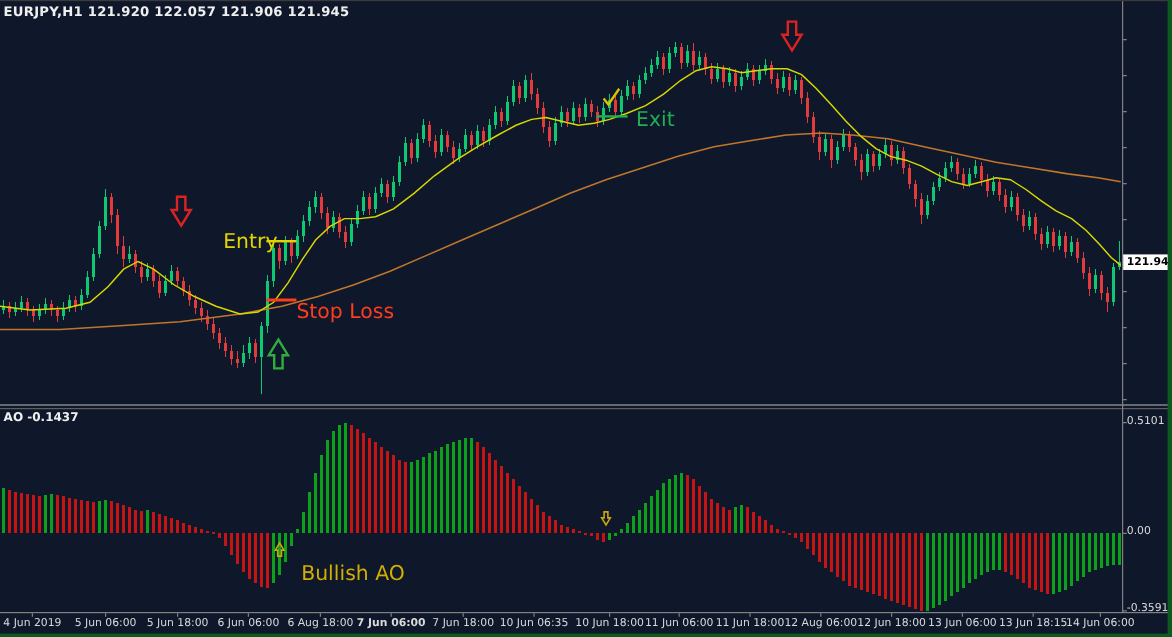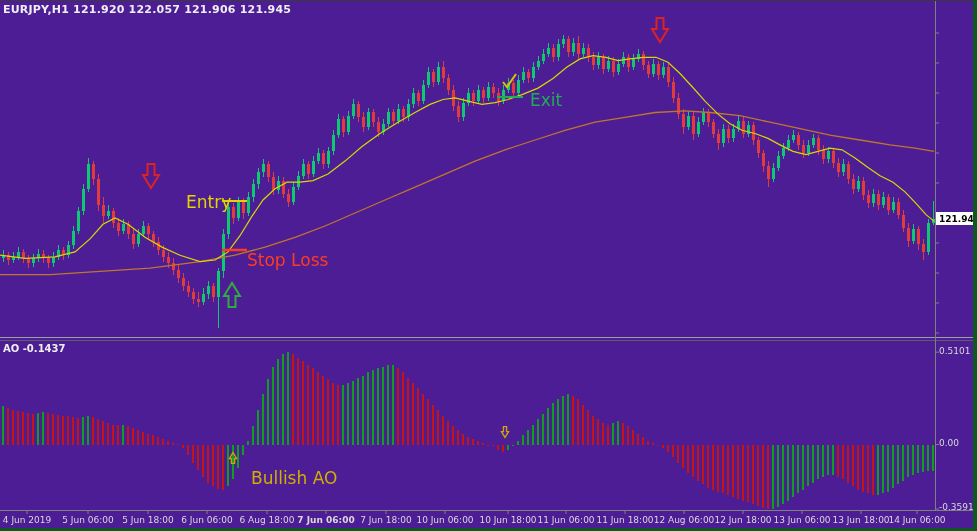--- a/index.html
+++ b/index.html
@@ -1,16 +1,16 @@
 <!DOCTYPE html>
 <html><head>
 <meta charset="utf-8">
 <style>
   html,body{margin:0;padding:0;background:#000;}
-  .screen{position:relative;width:977px;height:531px;background:#4c1d95;overflow:hidden;
+  .screen{position:relative;width:977px;height:531px;background:#0f172a;overflow:hidden;
           font-family:"DejaVu Sans",sans-serif;}
   .abs{position:absolute;}
   svg{position:absolute;left:0;top:0;}
   .hdr{left:3px;top:3px;color:#efefef;font-size:11px;font-weight:bold;letter-spacing:.2px;}
   .ao-hdr{left:3px;top:343px;color:#efefef;font-size:10px;font-weight:bold;}
   .time-label{position:absolute;top:515px;color:#d9d9d9;font-size:9px;white-space:nowrap;transform:translateX(-50%);}
   .ao-scale{left:939px;color:#d9d9d9;font-size:9px;}
   .price-box{left:936px;width:41px;height:13px;background:#fff;color:#000;font-size:9px;font-weight:bold;
              display:flex;align-items:center;padding-left:3px;box-sizing:border-box;z-index:5;}
   .annot{font-size:17px;font-weight:normal;white-space:nowrap;z-index:4;}
@@ -642,28 +642,28 @@
 
   <div id="price-axis" class="abs" style="left:935px;top:0;width:42px;height:337px;"></div>
   <div id="time-axis" class="abs" style="left:0;top:511px;width:831px;height:17px;">
       <span class="time-label" style="left: 27px; top: 4px;">4 Jun 2019</span>
       <span class="time-label" style="left: 88px; top: 4px;">5 Jun 06:00</span>
       <span class="time-label" style="left: 148px; top: 4px;">5 Jun 18:00</span>
       <span class="time-label" style="left: 207px; top: 4px;">6 Jun 06:00</span>
       <span class="time-label" style="left: 267px; top: 4px;">6 Aug 18:00</span>
       <span class="time-label" style="left: 326px; top: 4px; font-weight: bold;">7 Jun 06:00</span>
       <span class="time-label" style="left: 386px; top: 4px;">7 Jun 18:00</span>
-      <span class="time-label" style="left: 445px; top: 4px;">10 Jun 06:00</span>
+      <span class="time-label" style="left: 445px; top: 4px;">10 Jun 06:35</span>
       <span class="time-label" style="left: 508px; top: 4px;">10 Jun 18:00</span>
       <span class="time-label" style="left: 566px; top: 4px;">11 Jun 06:00</span>
       <span class="time-label" style="left: 625px; top: 4px;">11 Jun 18:00</span>
       <span class="time-label" style="left: 684px; top: 4px;">12 Aug 06:00</span>
       <span class="time-label" style="left: 743px; top: 4px;">12 Jun 18:00</span>
       <span class="time-label" style="left: 802px; top: 4px;">13 Jun 06:00</span>
-      <span class="time-label" style="left: 861px; top: 4px;">13 Jun 18:00</span>
+      <span class="time-label" style="left: 861px; top: 4px;">13 Jun 18:15</span>
       <span class="time-label" style="left: 917px; top: 4px;">14 Jun 06:00</span>
     </div>
 
   <span class="abs ao-scale" style="top:346px;">0.5101</span>
   <span class="abs ao-scale" style="top:438px;">0.00</span>
   <span class="abs ao-scale" style="top:502px;z-index:5;">-0.3591</span>
 
   <div class="abs price-box" style="top:212px;">
     <span>121.945</span>
   </div>

